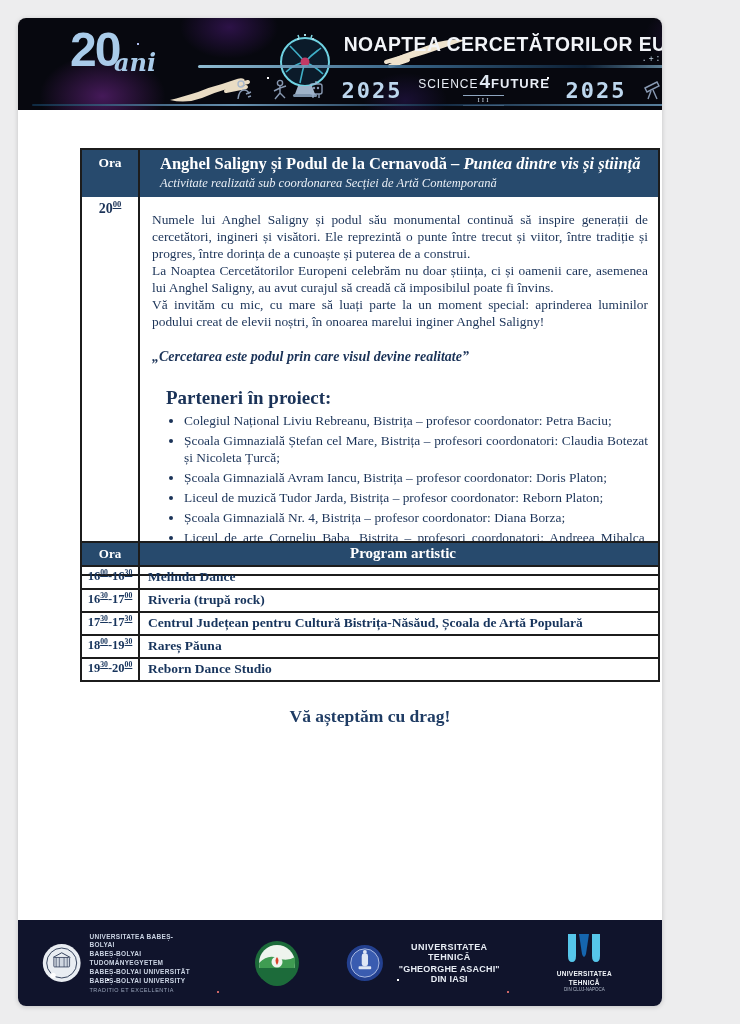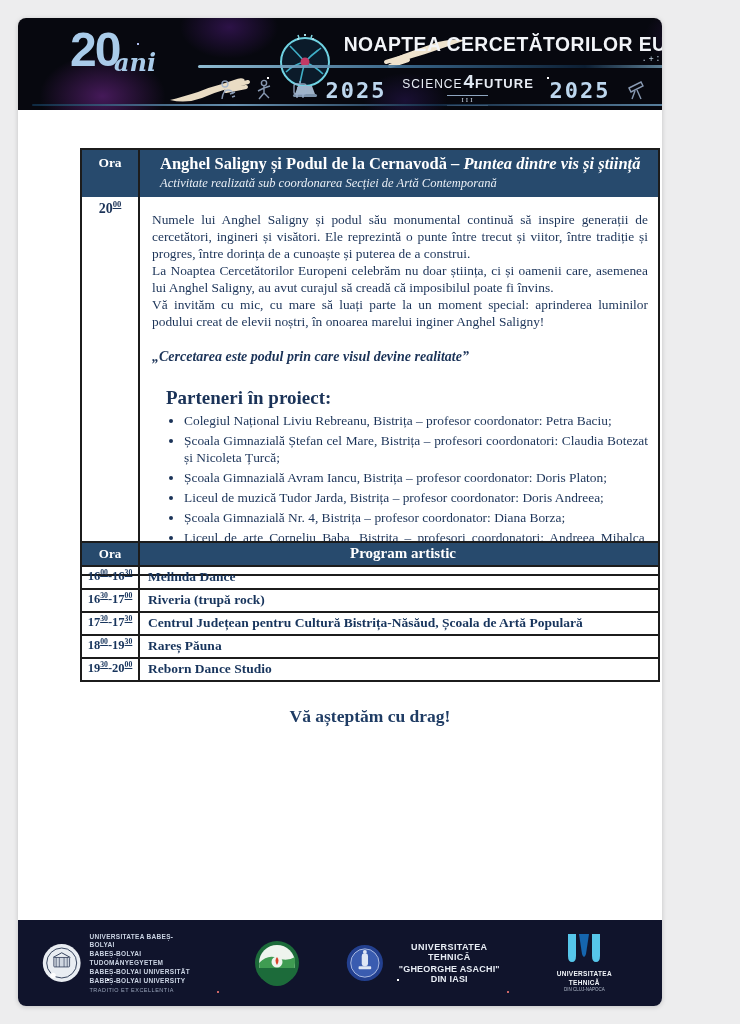--- a/index.html
+++ b/index.html
@@ -46,21 +46,21 @@
     font-size:21px;letter-spacing:.5px;transform:scaleX(.92);transform-origin:center;
     white-space:nowrap;
   }
   .title-rule{
     position:absolute;left:180px;top:47px;width:516px;height:3px;
     background:linear-gradient(90deg,#9fd0e8,#3d6e94 40%,#0e2238 75%,#9fd0e8);
     border-radius:2px;opacity:.9;
   }
   .title-rule .deco{position:absolute;right:4px;top:-11px;color:#cfe2f3;font-size:8px;letter-spacing:2px;font-family:"DejaVu Sans Mono",monospace;}
   .banner-row{
-    position:absolute;left:200px;top:56px;width:500px;height:32px;
+    position:absolute;left:216px;top:56px;width:500px;height:32px;
     display:flex;align-items:center;justify-content:space-between;
   }
   .b-icon{width:20px;height:22px;flex:0 0 auto;opacity:.85;}
   .b-year{
     color:#bdd7ee;font-family:"DejaVu Sans Mono",monospace;font-weight:bold;
     font-size:22px;letter-spacing:2px;
   }
   .s4f{display:flex;flex-direction:column;align-items:center;color:#e8edf5;line-height:1;}
   .s4f .lockup{display:flex;align-items:center;font-family:"Liberation Sans",sans-serif;}
   .s4f .sci{font-size:12px;letter-spacing:1px;font-weight:normal;}
@@ -236,21 +236,21 @@
       <div class="col-main">
         <p>Numele lui Anghel Saligny și podul său monumental continuă să inspire generații de cercetători, ingineri și visători. Ele reprezintă o punte între trecut și viitor, între tradiție și progres, între dorința de a cunoaște și puterea de a construi.</p>
         <p>La Noaptea Cercetătorilor Europeni celebrăm nu doar știința, ci și oamenii care, asemenea lui Anghel Saligny, au avut curajul să creadă că imposibilul poate fi învins.</p>
         <p>Vă invităm cu mic, cu mare să luați parte la un moment special: aprinderea luminilor podului creat de elevii noștri, în onoarea marelui inginer Anghel Saligny!</p>
         <p class="quote">„Cercetarea este podul prin care visul devine realitate”</p>
         <p class="partners-h">Parteneri în proiect:</p>
         <ul class="partners">
           <li>Colegiul Național Liviu Rebreanu, Bistrița – profesor coordonator: Petra Baciu;</li>
           <li>Școala Gimnazială Ștefan cel Mare, Bistrița – profesori coordonatori: Claudia Botezat și Nicoleta Țurcă;</li>
           <li>Școala Gimnazială Avram Iancu, Bistrița – profesor coordonator: Doris Platon;</li>
-          <li>Liceul de muzică Tudor Jarda, Bistrița – profesor coordonator: Doris Andreea;</li>
+          <li>Liceul de muzică Tudor Jarda, Bistrița – profesor coordonator: Reborn Platon;</li>
           <li>Școala Gimnazială Nr. 4, Bistrița – profesor coordonator: Diana Borza;</li>
           <li>Liceul de arte Corneliu Baba, Bistrița – profesori coordonatori: Andreea Mihalca, Diana Borza, Alina Ilia-Sabo.</li>
         </ul>
       </div>
     </div>
   </div>
 
   <div class="tbl tbl2">
     <div class="row hdr t2-hdr">
       <div class="col-ora">Ora</div>

